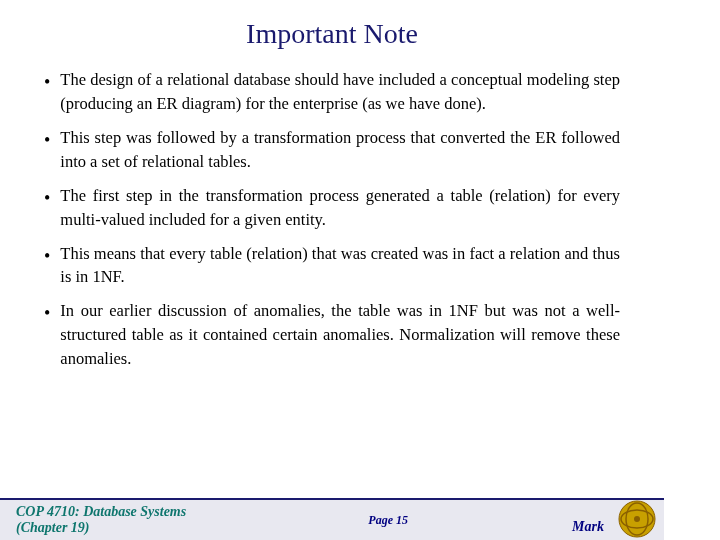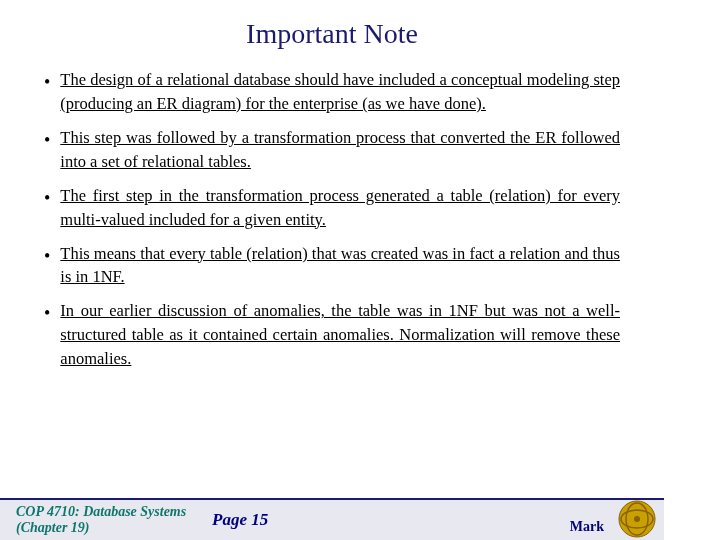--- a/index.html
+++ b/index.html
@@ -57,21 +57,20 @@
       color: #000000;
       line-height: 1.45;
     }
 
     .bullet-text {
       font-size: 16.5px;
       line-height: 1.45;
       color: #000000;
       text-align: justify;
       font-family: 'Times New Roman', Times, serif;
-      text-decoration: underline;
     }
 
     .slide-footer {
       background: #e8e8f0;
       border-top: 2px solid #1a1a6e;
       height: 42px;
       display: flex;
       align-items: center;
       padding: 0 16px;
       position: relative;
@@ -79,30 +78,31 @@
 
     .footer-course {
       font-size: 14px;
       font-style: italic;
       font-weight: bold;
       color: #0f766e;
       flex: 1;
     }
 
     .footer-page {
-      font-size: 17px;
+      font-size: 12px;
       font-style: italic;
       font-weight: bold;
       color: #000080;
       flex: 1;
-      text-align: left;
+      text-align: right;
     }
 
     .footer-author {
       font-size: 14px;
+      font-style: italic;
       font-weight: bold;
       color: #000080;
       flex: 1;
       text-align: right;
       padding-right: 44px;
       margin-top: 13px;
     }
 
     .footer-logo {
       position: absolute;

